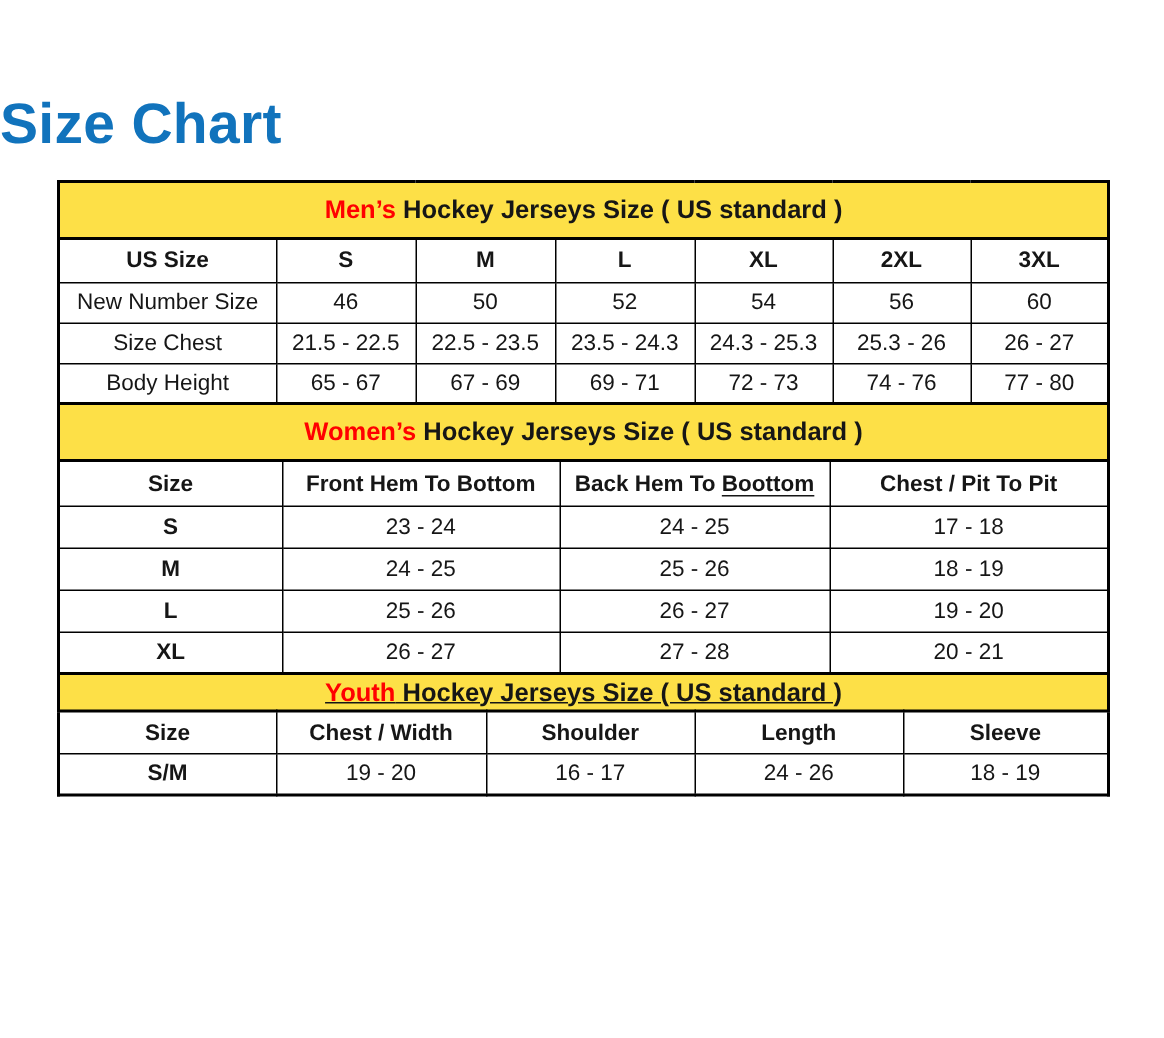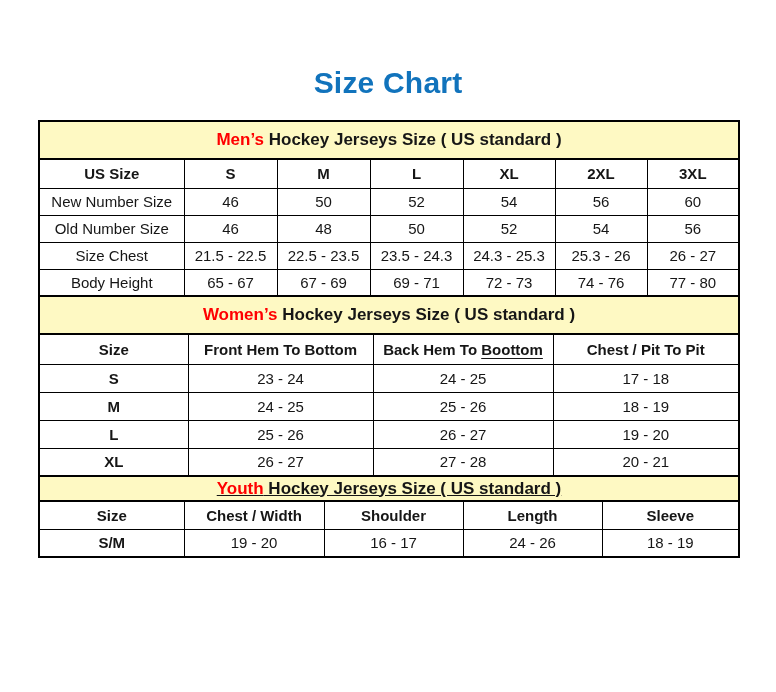--- a/index.html
+++ b/index.html
@@ -12,22 +12,22 @@
     height: 692px;
     font-family: "Liberation Sans", "DejaVu Sans", sans-serif;
     color: #161616;
     overflow: hidden;
   }
   .page-title {
     margin: 0;
     padding-top: 66px;
     height: 34px;
     line-height: 34px;
-    text-align: center;
-    font-size: 30px;
+    text-align: left;
+    font-size: 38px;
     font-weight: 700;
     color: #1173bc;
     letter-spacing: 0.2px;
   }
   .tables-wrap {
     width: 700px;
     margin: 20px auto 0 auto;
   }
   table.sheet {
     border-collapse: collapse;
@@ -43,21 +43,21 @@
     border: 1.5px solid #000;
     text-align: center;
     vertical-align: middle;
     padding: 0 2px;
     white-space: nowrap;
     overflow: hidden;
     font-size: 15px;
   }
   tr.band { height: 38px; }
   tr.band td {
-    background: #fef9c3;
+    background: #fde047;
     font-size: 17px;
     font-weight: 700;
     border: 2px solid #000;
   }
   .band .accent { color: #ff0000; }
   tr.head { height: 29px; }
   tr.head th { font-weight: 700; }
   tr.data { height: 27px; }
   tr.data td { font-weight: 400; }
   td.row-label { font-weight: 400; }
@@ -110,29 +110,20 @@
     <tr class="data">
       <td class="row-label">New Number Size</td>
       <td>46</td>
       <td>50</td>
       <td>52</td>
       <td>54</td>
       <td>56</td>
       <td>60</td>
     </tr>
     <tr class="data">
-      <td class="row-label">Old Number Size</td>
-      <td>46</td>
-      <td>48</td>
-      <td>50</td>
-      <td>52</td>
-      <td>54</td>
-      <td>56</td>
-    </tr>
-    <tr class="data">
       <td class="row-label">Size Chest</td>
       <td>21.5 - 22.5</td>
       <td>22.5 - 23.5</td>
       <td>23.5 - 24.3</td>
       <td>24.3 - 25.3</td>
       <td>25.3 - 26</td>
       <td>26 - 27</td>
     </tr>
     <tr class="data">
       <td class="row-label">Body Height</td>

